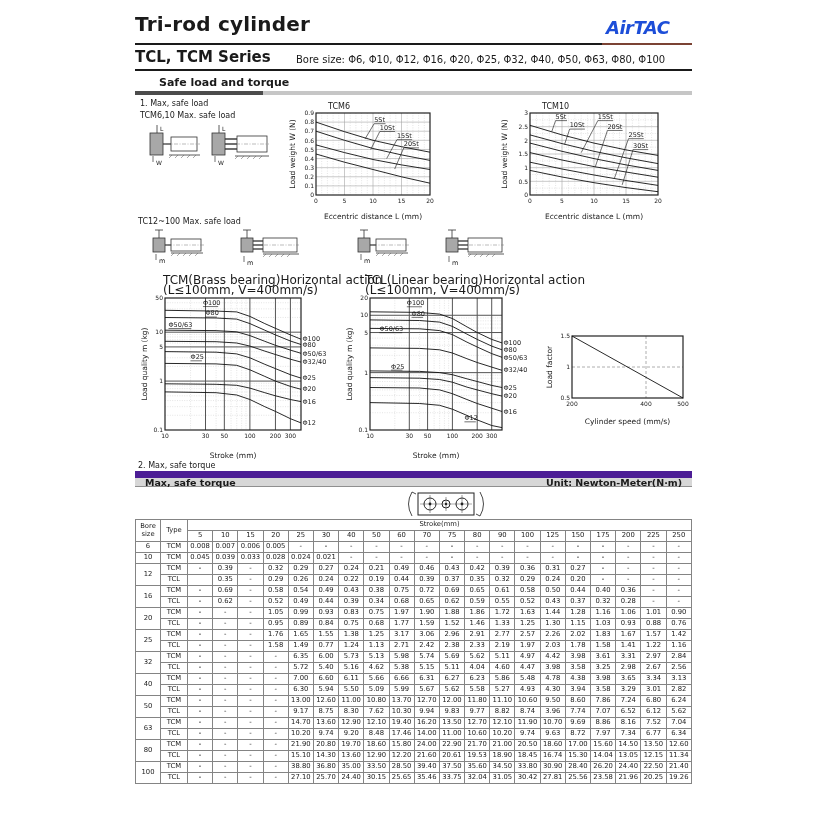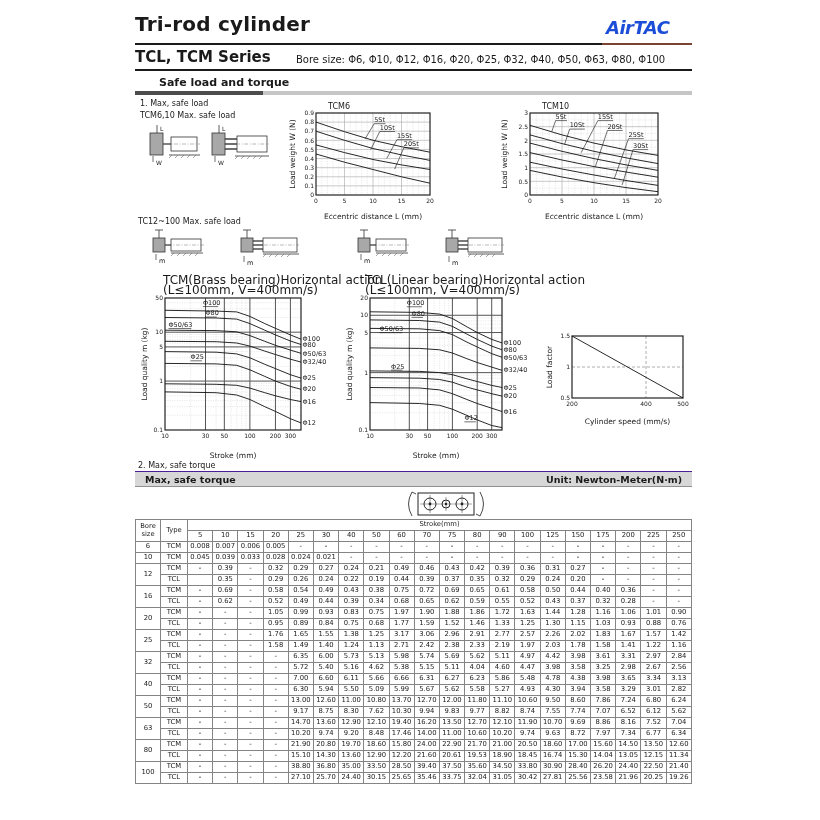--- a/index.html
+++ b/index.html
@@ -14,21 +14,21 @@
   .series-title{left:135px;top:48px;font-size:15px;font-weight:bold;}
   .bore-size{left:296px;top:54px;font-size:10px;font-weight:normal;white-space:nowrap;}
   .rule2{left:135px;top:69px;width:557px;height:1.5px;background:#1a1a1a;}
   .section-title{left:135px;top:76px;font-size:11px;font-weight:bold;margin-left:24px;}
   .bar-dark{left:135px;top:91px;width:128px;height:3.5px;background:#4c4c4c;}
   .bar-light{left:263px;top:91px;width:429px;height:3.5px;background:#c6c6c6;}
   .small{font-size:8px;}
   .cap{font-size:12px;white-space:nowrap;}
   .note{left:548px;top:237px;width:148px;font-size:8px;line-height:1.33;}
   .torque-bar{left:135px;top:471px;width:557px;height:16px;background:#d7d7d7;
-      border-top:1px solid #4c1d95;border-bottom:1px solid #8f8f8f;box-sizing:border-box;
+      border-top:7px solid #4c1d95;border-bottom:1px solid #8f8f8f;box-sizing:border-box;
       display:flex;justify-content:space-between;align-items:center;padding:0 10px;}
   .torque-bar .t{font-size:9.5px;font-weight:bold;}
   .torque-table{position:absolute;left:135px;top:519px;width:557px;border-collapse:collapse;
       table-layout:fixed;font-size:6.8px;}
   .torque-table th,.torque-table td{border:1px solid #848484;text-align:center;
       padding:0;height:10px;line-height:1.05;font-weight:normal;overflow:hidden;}
   .torque-table{border:1px solid #555;}
   svg{overflow:visible;}
   svg text{font-family:"DejaVu Sans",sans-serif;fill:#1a1a1a;}
 </style>
@@ -732,21 +732,21 @@
           <td>1.57</td>
           <td>1.42</td>
         </tr>
         <tr>
           <td>TCL</td>
           <td>-</td>
           <td>-</td>
           <td>-</td>
           <td>1.58</td>
           <td>1.49</td>
-          <td>1.40</td>
+          <td>0.77</td>
           <td>1.24</td>
           <td>1.13</td>
           <td>2.71</td>
           <td>2.42</td>
           <td>2.38</td>
           <td>2.33</td>
           <td>2.19</td>
           <td>1.97</td>
           <td>2.03</td>
           <td>1.78</td>
@@ -882,21 +882,21 @@
           <td>9.17</td>
           <td>8.75</td>
           <td>8.30</td>
           <td>7.62</td>
           <td>10.30</td>
           <td>9.94</td>
           <td>9.83</td>
           <td>9.77</td>
           <td>8.82</td>
           <td>8.74</td>
-          <td>7.55</td>
+          <td>3.96</td>
           <td>7.74</td>
           <td>7.07</td>
           <td>6.52</td>
           <td>6.12</td>
           <td>5.62</td>
         </tr>
         <tr>
           <td rowspan="2">63</td>
           <td>TCM</td>
           <td>-</td>

